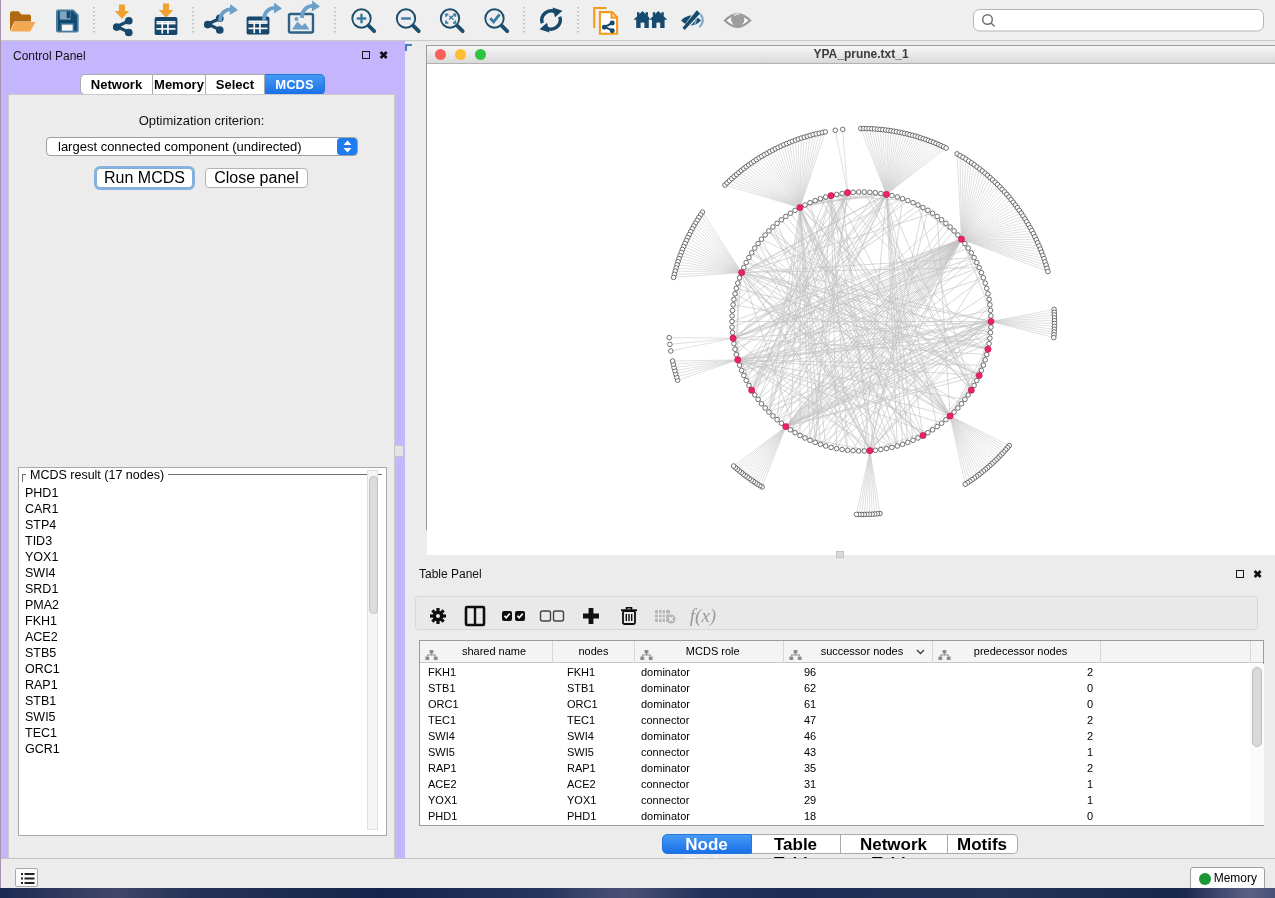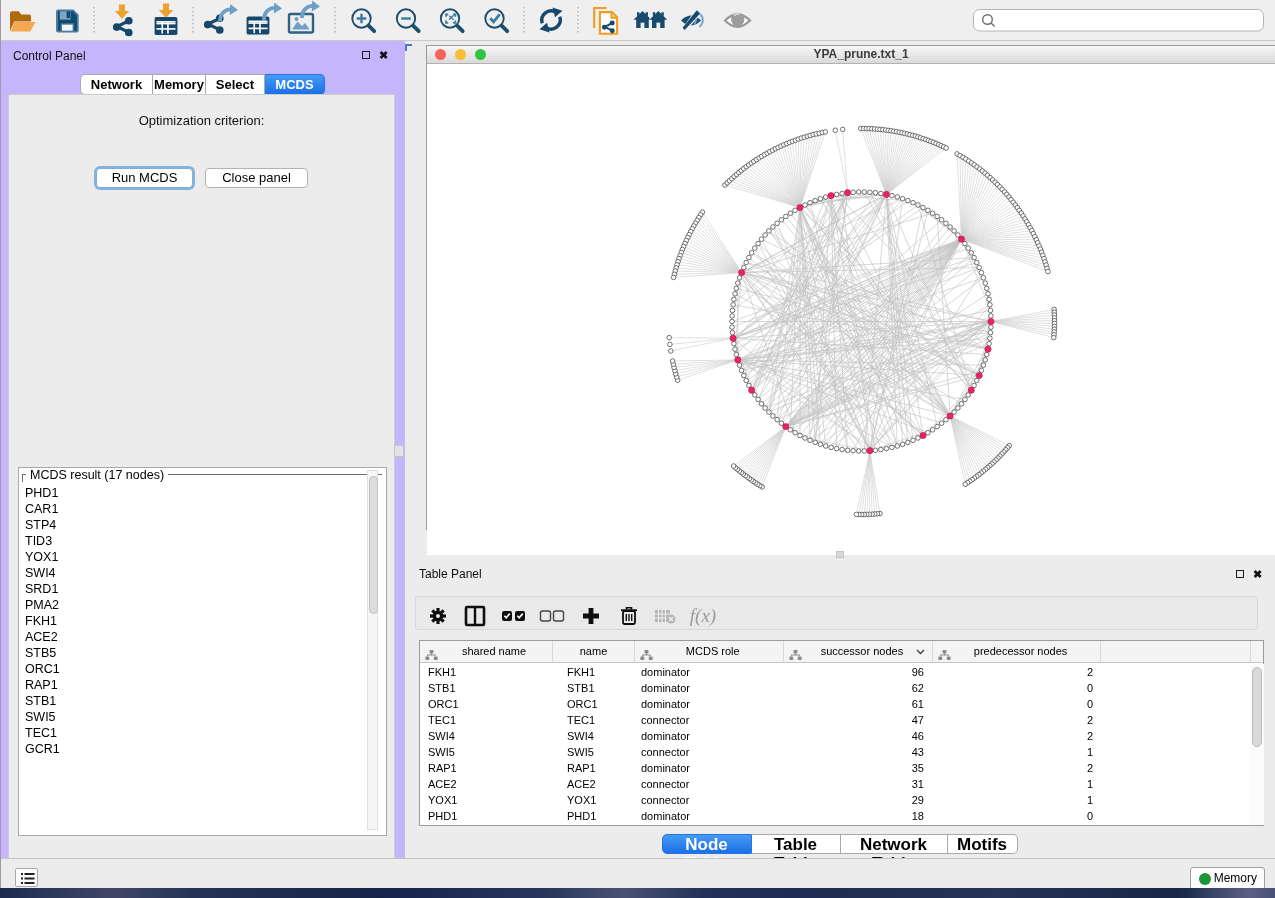--- a/index.html
+++ b/index.html
@@ -15,21 +15,21 @@
 #tabs { position:absolute; left:79px; top:33px; height:21px; font-size:13px; }
 .tab { float:left; height:21px; line-height:20px; background:#fff; border:1px solid #ababab; border-left:none; color:#000; text-align:center; font-weight:bold; }
 .tab.first { border-left:1px solid #ababab; border-radius:5px 0 0 5px; }
 .tab.last { border-radius:0 5px 5px 0; }
 .tab.sel { background:linear-gradient(#469af4,#1a70e8); color:#fff; border-color:#2376dd; }
 #cp-content { position:absolute; left:7px; top:53px; width:387px; height:868px; background:#ececec; border:1px solid #cccccc; }
 #opt-label { position:absolute; left:0; top:18px; width:100%; text-align:center; font-size:13px; color:#111; }
 #dropdown { position:absolute; left:37px; top:42px; width:312px; height:19px; background:#fff; border:1px solid #9e9e9e; border-radius:4px; font-size:13px; line-height:17px; padding-left:11px; color:#000; }
 #dd-step { position:absolute; right:0px; top:0px; width:20px; height:17px; background:#1f7cf0; border-radius:3.5px; }
 #dd-step svg { position:absolute; left:3.5px; top:1px; }
-.btn { position:absolute; top:73px; height:20px; background:#fff; border:1px solid #b3b3b3; border-radius:4px; font-size:13px; text-align:center; line-height:18px; color:#000; }
+.btn { position:absolute; top:73px; height:20px; background:#fff; border:1px solid #b3b3b3; border-radius:4px; font-size:16px; text-align:center; line-height:18px; color:#000; }
 #btn-run { left:87px; width:97px; border-color:#85aed6; box-shadow:0 0 0 2px #85b2de; }
 #btn-close { left:196px; width:103px; }
 #listbox { position:absolute; left:9px; top:372px; width:369px; height:369px; background:#fff; border:1px solid #a8a8a8; }
 #fs-border { position:absolute; left:3px; top:6px; width:360px; height:0; border-top:1px solid #6e6e6e; }
 #fs-side { position:absolute; left:3px; top:6px; width:1px; height:8px; background:#6e6e6e; }
 #fs-legend { position:absolute; left:7px; top:0px; background:#fff; padding:0 4px; font-size:12.5px; color:#000; }
 #mcds-list { position:absolute; left:6px; top:17px; font-size:12.5px; line-height:16px; color:#000; }
 #lb-scroll { position:absolute; left:348px; top:2px; width:11px; height:360px; background:#f5f5f5; border:1px solid #e0e0e0; }
 #lb-thumb { position:absolute; left:0.5px; top:5px; width:9px; height:138px; background:#dcdcdc; border:1px solid #c2c2c2; border-radius:5px; }
 #statusbar { left:0; top:858px; width:1275px; height:30px; background:#ececec; border-top:1px solid #c4c4c4; }
@@ -48,21 +48,21 @@
 #tp-title { position:absolute; left:14px; top:9px; font-size:12px; color:#111; }
 #tp-toolbar { position:absolute; left:10px; top:38px; width:843px; height:34px; background:#e9e9e9; border:1px solid #d8d8d8; border-radius:3px; }
 #ttable { position:absolute; left:14px; top:82px; width:845px; height:186px; background:#fff; border:1px solid #9c9c9c; }
 #thead { position:absolute; left:0; top:0; width:843px; height:22px; background:#f4f4f4; border-bottom:1px solid #c6c6c6; font-size:11px; color:#000; }
 .hcell { position:absolute; top:0; height:22px; line-height:21px; text-align:center; border-right:1px solid #d8d8d8; }
 #tbody { position:absolute; left:0; top:23px; width:843px; height:161px; }
 .trow { position:absolute; left:0; width:830px; height:16px; font-size:11px; line-height:16px; color:#000; }
 .c1 { position:absolute; left:8px; }
 .c2 { position:absolute; left:147px; }
 .c3 { position:absolute; left:221px; }
-.c4 { position:absolute; left:384px; width:120px; text-align:right; }
+.c4 { position:absolute; left:384px; width:120px; }
 .c5 { position:absolute; left:553px; width:120px; text-align:right; }
 #tb-scroll { position:absolute; left:830px; top:23px; width:14px; height:161px; background:#fbfbfb; }
 #tb-thumb { position:absolute; left:2px; top:3px; width:10px; height:80px; background:#d9d9d9; border:1px solid #bcbcbc; border-radius:5px; }
 #btabs { position:absolute; left:256.5px; top:276px; height:20px; font-size:17px; }
 .btab { float:left; height:20px; line-height:19px; background:#fff; border:1px solid #a9a9a9; border-left:none; color:#000; text-align:center; font-weight:bold; }
 .btab.first { border-left:1px solid #a9a9a9; border-radius:5px 0 0 5px; }
 .btab.last { border-radius:0 5px 5px 0; }
 .btab.sel { background:linear-gradient(#469af4,#1a70e8); color:#fff; border-color:#2376dd; }
 </style>
 </head>
@@ -209,20 +209,26 @@
   <div class="winbtn" style="left:361px;top:10px"></div>
   <div class="wx" style="left:378px;top:8px">✖</div>
   <div id="tabs">
     <div class="tab first" style="width:73px">Network</div>
       <div class="tab" style="width:53px">Memory</div>
       <div class="tab" style="width:59px">Select</div>
       <div class="tab sel last" style="width:60px">MCDS</div>
   </div>
   <div id="cp-content">
     <div id="opt-label">Optimization criterion:</div>
+    <div id="dropdown">largest connected component (undirected)<div id="dd-step">
+          <svg width="13" height="15" viewBox="0 0 13 15">
+            <path d="M6.5,1.5 L10.5,6 L2.5,6 Z" fill="#fff"></path>
+            <path d="M6.5,13.5 L10.5,9 L2.5,9 Z" fill="#fff"></path>
+          </svg>
+        </div></div>
     <div class="btn" id="btn-run">Run MCDS</div>
     <div class="btn" id="btn-close">Close panel</div>
     <div id="listbox">
       <div id="fs-border"></div>
         <div id="fs-side"></div>
       <div id="fs-legend">MCDS result (17 nodes)</div>
       <div id="mcds-list">PHD1<br>CAR1<br>STP4<br>TID3<br>YOX1<br>SWI4<br>SRD1<br>PMA2<br>FKH1<br>ACE2<br>STB5<br>ORC1<br>RAP1<br>STB1<br>SWI5<br>TEC1<br>GCR1</div>
       <div id="lb-scroll">
           <div id="lb-thumb"></div>
         </div>
@@ -1112,21 +1118,21 @@
   <div id="ttable">
     <div id="thead">
         <div class="hcell" style="left:0;width:133px"><span style="position:absolute;left:5px;top:5px"><svg width="13" height="11" viewBox="0 0 13 11" style="vertical-align:-1px">
               <g fill="#8a8a8a">
                 <rect x="4.6" y="0" width="3.8" height="3.4"></rect>
                 <rect x="0.4" y="6.6" width="3.8" height="3.4"></rect>
                 <rect x="8.8" y="6.6" width="3.8" height="3.4"></rect>
                 <path d="M6.1,3 h0.9 v1.6 h3.8 v2 h-0.9 v-1.1 h-6.9 v1.1 h-0.9 v-2 h3.9 z"></path>
               </g>
             </svg></span><span style="margin-left:16px">shared name</span></div>
-<div class="hcell" style="left:133px;width:82px">name</div>
+<div class="hcell" style="left:133px;width:82px">nodes</div>
 <div class="hcell" style="left:215px;width:148.5px"><span style="position:absolute;left:5px;top:5px"><svg width="13" height="11" viewBox="0 0 13 11" style="vertical-align:-1px">
               <g fill="#8a8a8a">
                 <rect x="4.6" y="0" width="3.8" height="3.4"></rect>
                 <rect x="0.4" y="6.6" width="3.8" height="3.4"></rect>
                 <rect x="8.8" y="6.6" width="3.8" height="3.4"></rect>
                 <path d="M6.1,3 h0.9 v1.6 h3.8 v2 h-0.9 v-1.1 h-6.9 v1.1 h-0.9 v-2 h3.9 z"></path>
               </g>
             </svg></span><span style="margin-left:8px">MCDS role</span></div>
 <div class="hcell" style="left:363.5px;width:149.8px"><span style="position:absolute;left:5px;top:5px"><svg width="13" height="11" viewBox="0 0 13 11" style="vertical-align:-1px">
               <g fill="#8a8a8a">

